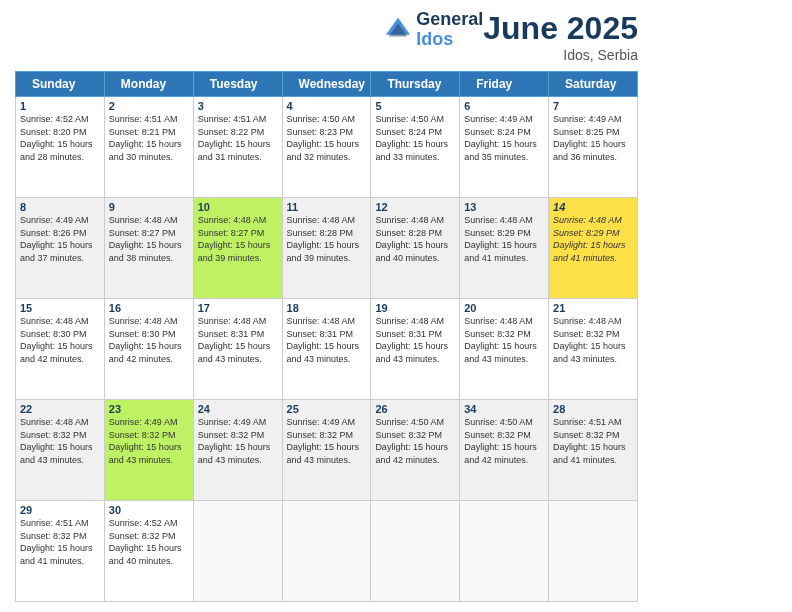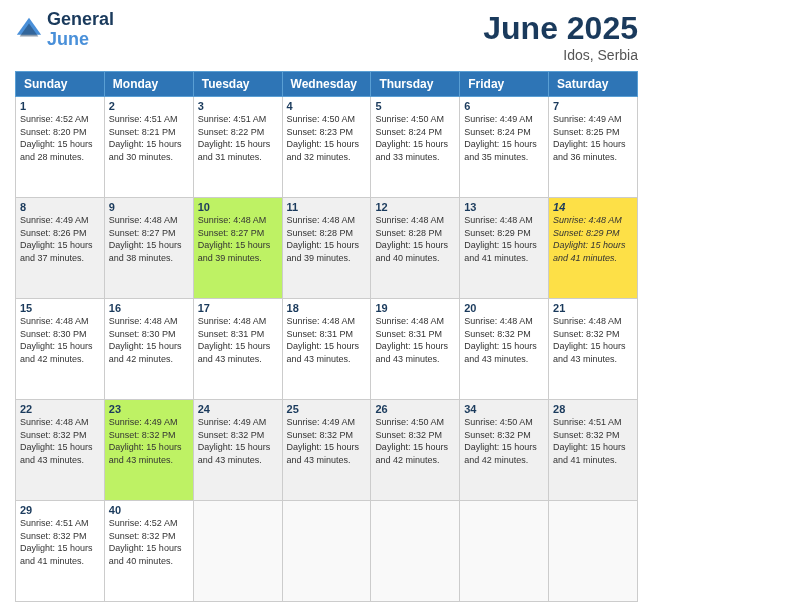--- a/index.html
+++ b/index.html
@@ -9,20 +9,21 @@
       font-family: Arial, Helvetica, sans-serif;
       background: #fff;
       overflow: hidden;
     }
     .page {
       width: 653px;
       height: 612px;
       padding: 10px 15px;
       display: flex;
       flex-direction: column;
+      align-items: flex-end;
     }
     .header {
       display: flex;
       justify-content: space-between;
       align-items: flex-start;
       margin-bottom: 8px;
     }
     .logo {
       display: flex;
       align-items: center;
@@ -58,21 +59,21 @@
       border: 1px solid #ccc;
       border-collapse: collapse;
       width: 100%;
       table-layout: fixed;
     }
     .calendar th {
       background-color: #2e75b6;
       color: #fff;
       font-size: 12px;
       font-weight: bold;
-      padding: 5px 8px;
+      padding: 5px 16px;
       text-align: left;
       border: 1px solid #5a9fd4;
     }
     .calendar td {
       border: 1px solid #ccc;
       vertical-align: top;
       padding: 3px 4px;
       font-size: 9.5px;
       color: #333;
       background: #fff;
@@ -108,21 +109,21 @@
 
 <div class="page">
   <div class="header">
     <div class="logo">
       <svg class="logo-icon" viewBox="0 0 30 30">
         <polygon points="15,2 28,20 2,20" fill="#4a90d9"></polygon>
         <polygon points="15,8 25,22 5,22" fill="#1a3a5c" opacity="0.5"></polygon>
       </svg>
       <div class="logo-text">
         <div>General</div>
-        <div><span>June</span></div>
+        <div><span>Idos</span></div>
       </div>
     </div>
     <div class="title-area">
       <div class="month-title">June 2025</div>
       <div class="location">Idos, Serbia</div>
     </div>
   </div>
 
   <table class="calendar">
     <thead>
@@ -343,21 +344,21 @@
         </tr>
         <tr>
           <td>
             <span class="day-num">29</span>
             <div class="day-info" style="white-space: pre-line;">Sunrise: 4:51 AM
 Sunset: 8:32 PM
 Daylight: 15 hours
 and 41 minutes.</div>
           </td>
           <td>
-            <span class="day-num">40</span>
+            <span class="day-num">30</span>
             <div class="day-info" style="white-space: pre-line;">Sunrise: 4:52 AM
 Sunset: 8:32 PM
 Daylight: 15 hours
 and 40 minutes.</div>
           </td>
           <td class="empty-cell"></td>
           <td class="empty-cell"></td>
           <td class="empty-cell"></td>
           <td class="empty-cell"></td>
           <td class="empty-cell"></td>

